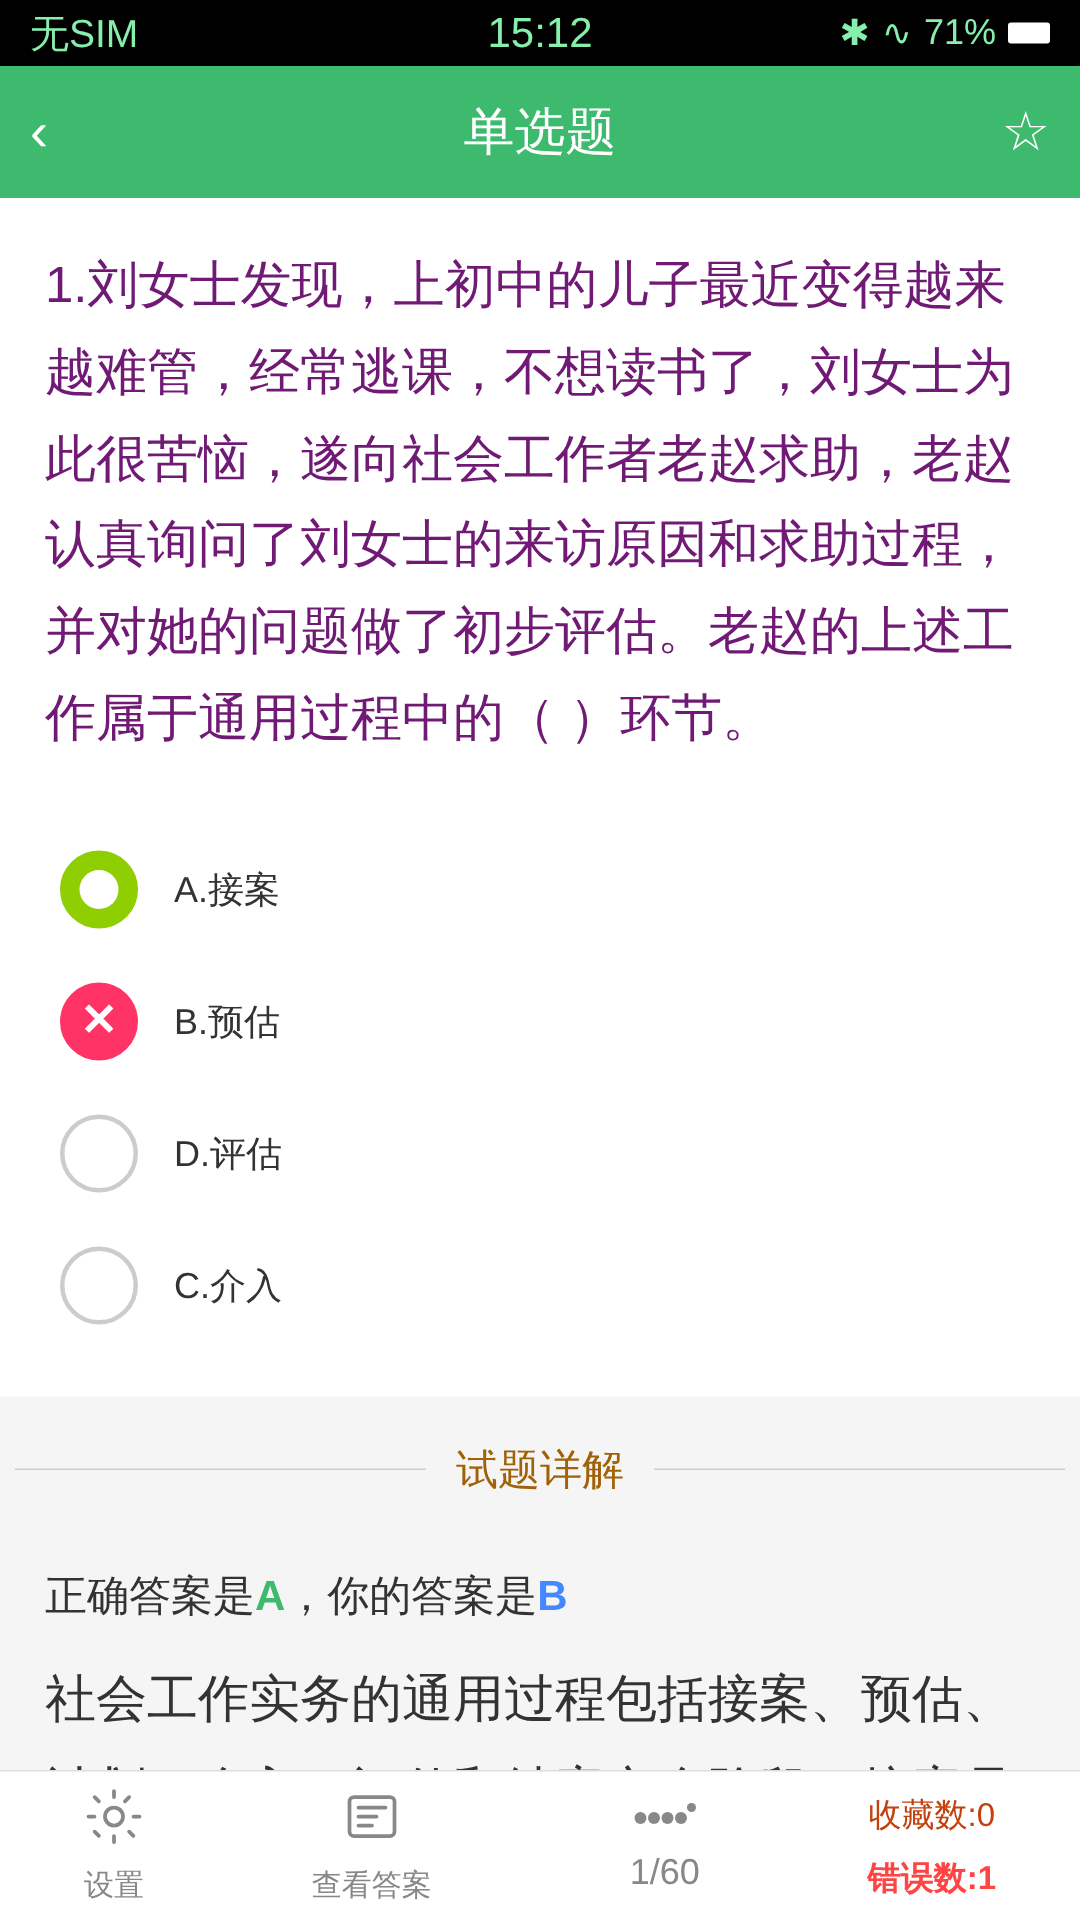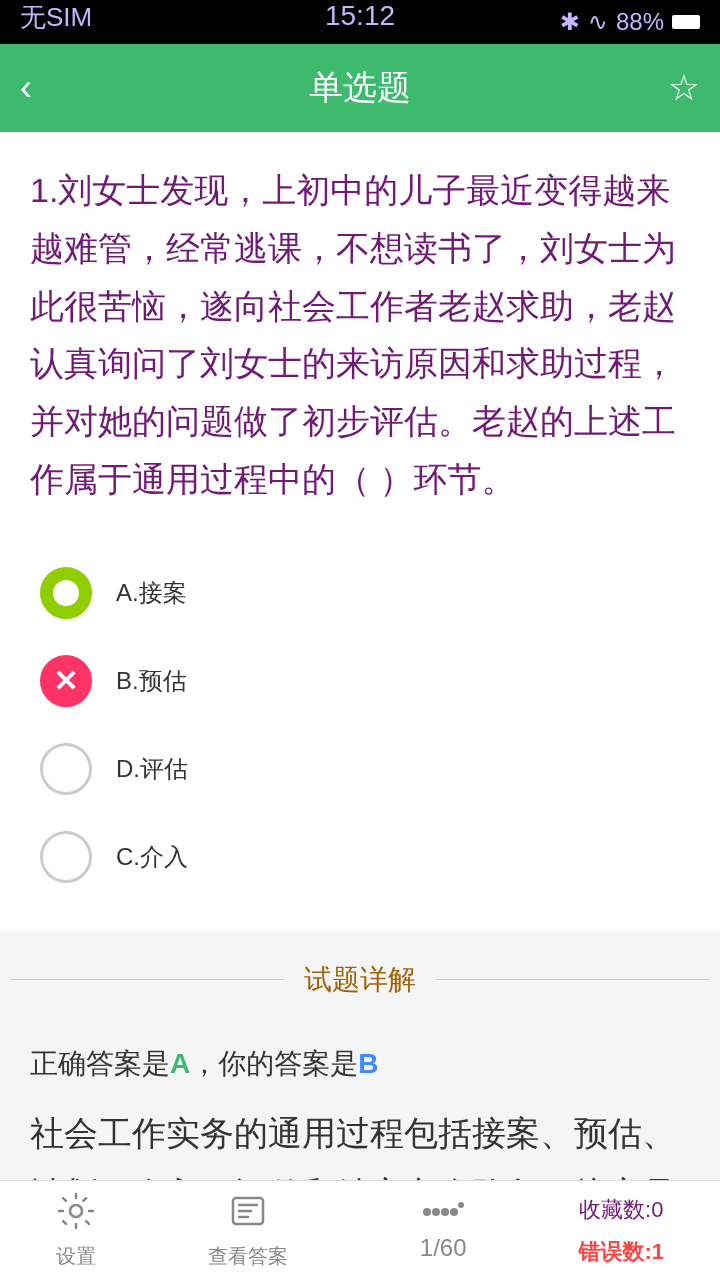--- a/index.html
+++ b/index.html
@@ -8,23 +8,24 @@
       width: 720px;
       min-height: 1280px;
       font-family: "PingFang SC", "Microsoft YaHei", sans-serif;
       background: #f5f5f5;
       font-size: 16px;
     }
 
     
     .status-bar {
       background: #000;
-      color: #c4b5fd;
+      color: #86efac;
       height: 44px;
       display: flex;
+      align-items: center;
       justify-content: space-between;
       padding: 0 20px;
       font-size: 28px;
       font-weight: 500;
     }
     .status-bar .time {
       position: absolute;
       left: 50%;
       transform: translateX(-50%);
       font-size: 28px;
@@ -219,21 +220,21 @@
   </style>
 </head>
 <body>
 
 <div class="status-bar">
   <span class="left">无SIM</span>
   <span class="time">15:12</span>
   <div class="right">
     <span>✱</span>
     <span>∿</span>
-    <span>88%</span>
+    <span>71%</span>
     <span style="display:inline-block;width:28px;height:14px;border:2px solid #fff;border-radius:2px;background:#fff;vertical-align:middle;"></span>
   </div>
 </div>
 
 <div class="header">
   <div class="back-btn">‹</div>
   <span class="title">单选题</span>
   <div class="star-btn">☆</div>
 </div>
 
@@ -301,20 +302,20 @@
         <circle cx="15" cy="13" r="4" fill="#888"></circle>
         <circle cx="24" cy="13" r="4" fill="#888"></circle>
         <circle cx="33" cy="13" r="4" fill="#888"></circle>
         <circle cx="40" cy="6" r="3" fill="#888"></circle>
       </svg>
     </div>
     <span class="progress-num">1/60</span>
   </div>
 
   <div class="bottom-item">
-    <div style="font-size:22px; color:#701a75; line-height:1.7;">
+    <div style="font-size:22px; color:#c2410c; line-height:1.7;">
       <span>收藏数:0</span>
     </div>
     <div style="font-size:22px; color:#ff4444; line-height:1.7;font-weight:bold;">
       <span>错误数:1</span>
     </div>
   </div>
 </div>
 
 </body></html>

